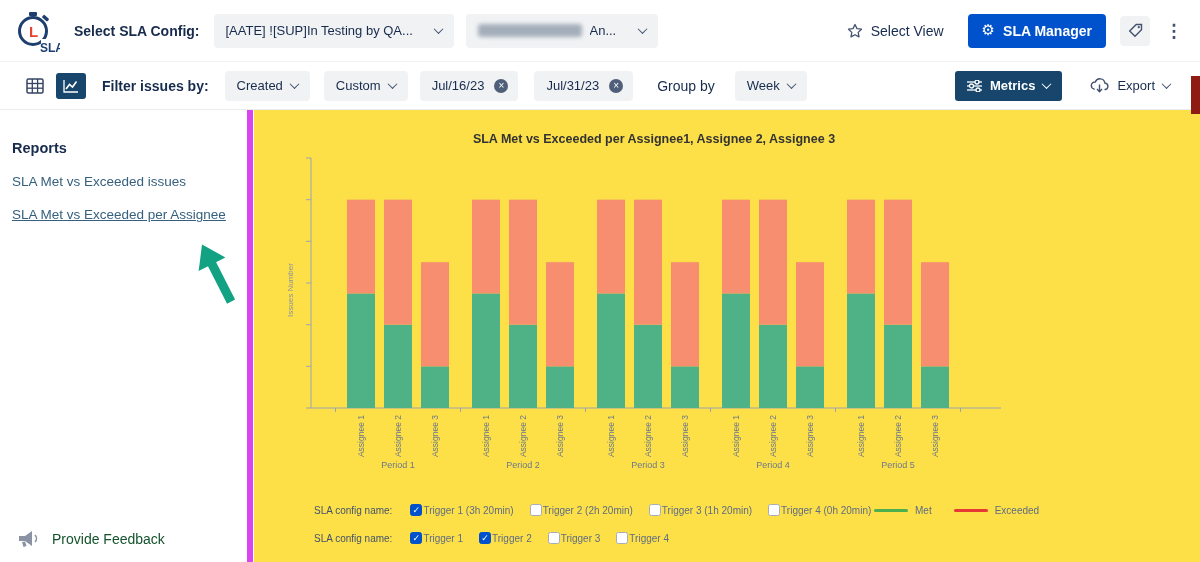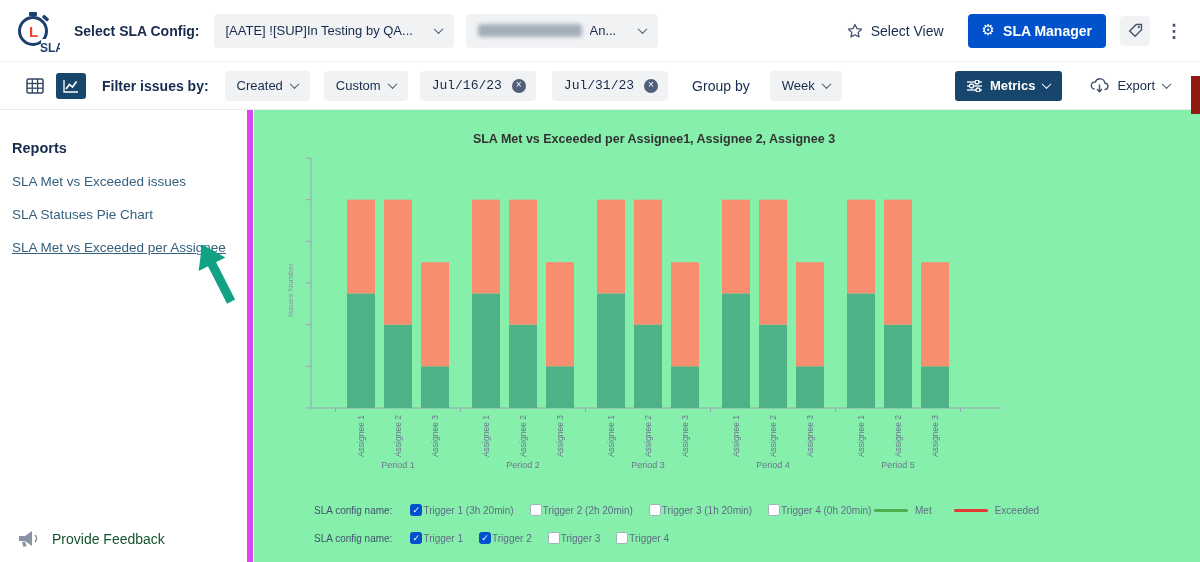--- a/index.html
+++ b/index.html
@@ -32,21 +32,21 @@
   
   .toolbar{position:absolute;top:62px;left:0;right:0;height:48px;display:flex;align-items:center;
            padding:0 20px 0 24px;background:#fff;border-bottom:1px solid #EBECF0}
   .icon-btn{background:transparent;border:none;cursor:pointer;display:inline-flex;align-items:center;justify-content:center;padding:2px}
   .chart-toggle{margin-left:10px;width:30px;height:26px;background:#17456B;border:none;border-radius:3px;cursor:pointer;
                 display:inline-flex;align-items:center;justify-content:center}
   .tb-label{margin-left:16px;font-size:14px;font-weight:bold;color:#172B4D;white-space:nowrap}
   .tb-label.normal{font-weight:normal}
   .dd.sm{height:30px;font-size:13px}
   .chip{display:inline-flex;align-items:center;gap:10px;height:30px;padding:0 10px 0 12px;background:#F1F2F4;border:none;
-        border-radius:4px;font-size:13px;color:#172B4D;cursor:pointer;font-family:Liberation Mono, monospace}
+        border-radius:4px;font-size:13px;color:#172B4D;cursor:pointer;font-family:Liberation Sans, sans-serif}
   .x-circle{display:inline-flex;align-items:center;justify-content:center;width:14px;height:14px;border-radius:50%;
             background:#505F79;color:#fff;font-size:10px;line-height:1;cursor:pointer}
   .metrics-btn{display:inline-flex;align-items:center;gap:8px;height:30px;padding:0 12px;background:#17456B;border:none;
                border-radius:3px;font-size:13px;font-weight:bold;color:#fff;cursor:pointer;font-family:inherit}
   .export-btn{display:inline-flex;align-items:center;gap:8px;height:30px;padding:0 10px;background:transparent;border:none;
               font-size:13px;color:#172B4D;cursor:pointer;font-family:inherit;margin-left:18px}
 
   
   .metrics-menu{position:absolute;top:110px;right:95px;width:144px;background:#fff;border-radius:3px;
                 box-shadow:0 4px 12px rgba(9,30,66,.28);padding:8px 0;z-index:20}
@@ -56,21 +56,21 @@
   .radio.on::after{content:"";width:6px;height:6px;border-radius:50%;background:#0052CC}
 
   
   .sidebar{position:absolute;left:0;top:110px;width:253px;bottom:0;border-right:6px solid #d946ef;background:#fff;padding:0 12px}
   .side-title{margin-top:30px;font-size:14.5px;font-weight:bold;color:#172B4D}
   .side-item{margin-top:18px;font-size:13.5px;color:#35607E;cursor:pointer;white-space:nowrap}
   .side-item.on{text-decoration:underline}
   .arrow-annot{position:absolute;left:188px;top:128px;pointer-events:none}
 
   
-  .main{position:absolute;left:254px;top:110px;right:0;bottom:0;background:#86efac}
+  .main{position:absolute;left:254px;top:110px;right:0;bottom:0;background:#fde047}
   .chart-title{position:absolute;top:22px;left:30px;width:740px;text-align:center;font-size:12.5px;font-weight:bold;color:#333}
   .chart-svg{position:absolute;top:40px;left:27px}
 
   .frow{position:absolute;display:flex;align-items:center;gap:16px;font-size:10px;color:#5E6C84;white-space:nowrap}
   .frow .rlabel{color:#42526E;margin-right:2px}
   .cb-item{display:inline-flex;align-items:center;gap:1px;cursor:pointer}
   .cb{width:12px;height:12px;border:1.5px solid #A5ADBA;border-radius:2.5px;background:#fff;display:inline-flex;
       align-items:center;justify-content:center;font-size:9px;color:#fff;flex:none}
   .cb.on{background:#0052CC;border-color:#0052CC}
   .cb.on::after{content:"✓"}
@@ -208,21 +208,20 @@
       </svg>
       <span>Export</span>
       <span class="chev"></span>
     </button>
   </div>
 
 
   <div class="sidebar">
     <div class="side-title">Reports</div>
     <div class="side-item">SLA Met vs Exceeded issues</div>
-    <div class="side-item">SLA Statuses Pie Chart</div>
     <div class="side-item on">SLA Met vs Exceeded per Assignee</div>
 
     <svg class="arrow-annot" width="58" height="72" viewBox="0 0 58 72">
       <g transform="rotate(-27 29 36)">
         <rect x="24.5" y="23" width="9" height="44" fill="#12A182"></rect>
         <polygon points="29,3 14,25 44,25" fill="#12A182"></polygon>
       </g>
     </svg>
   </div>
 

